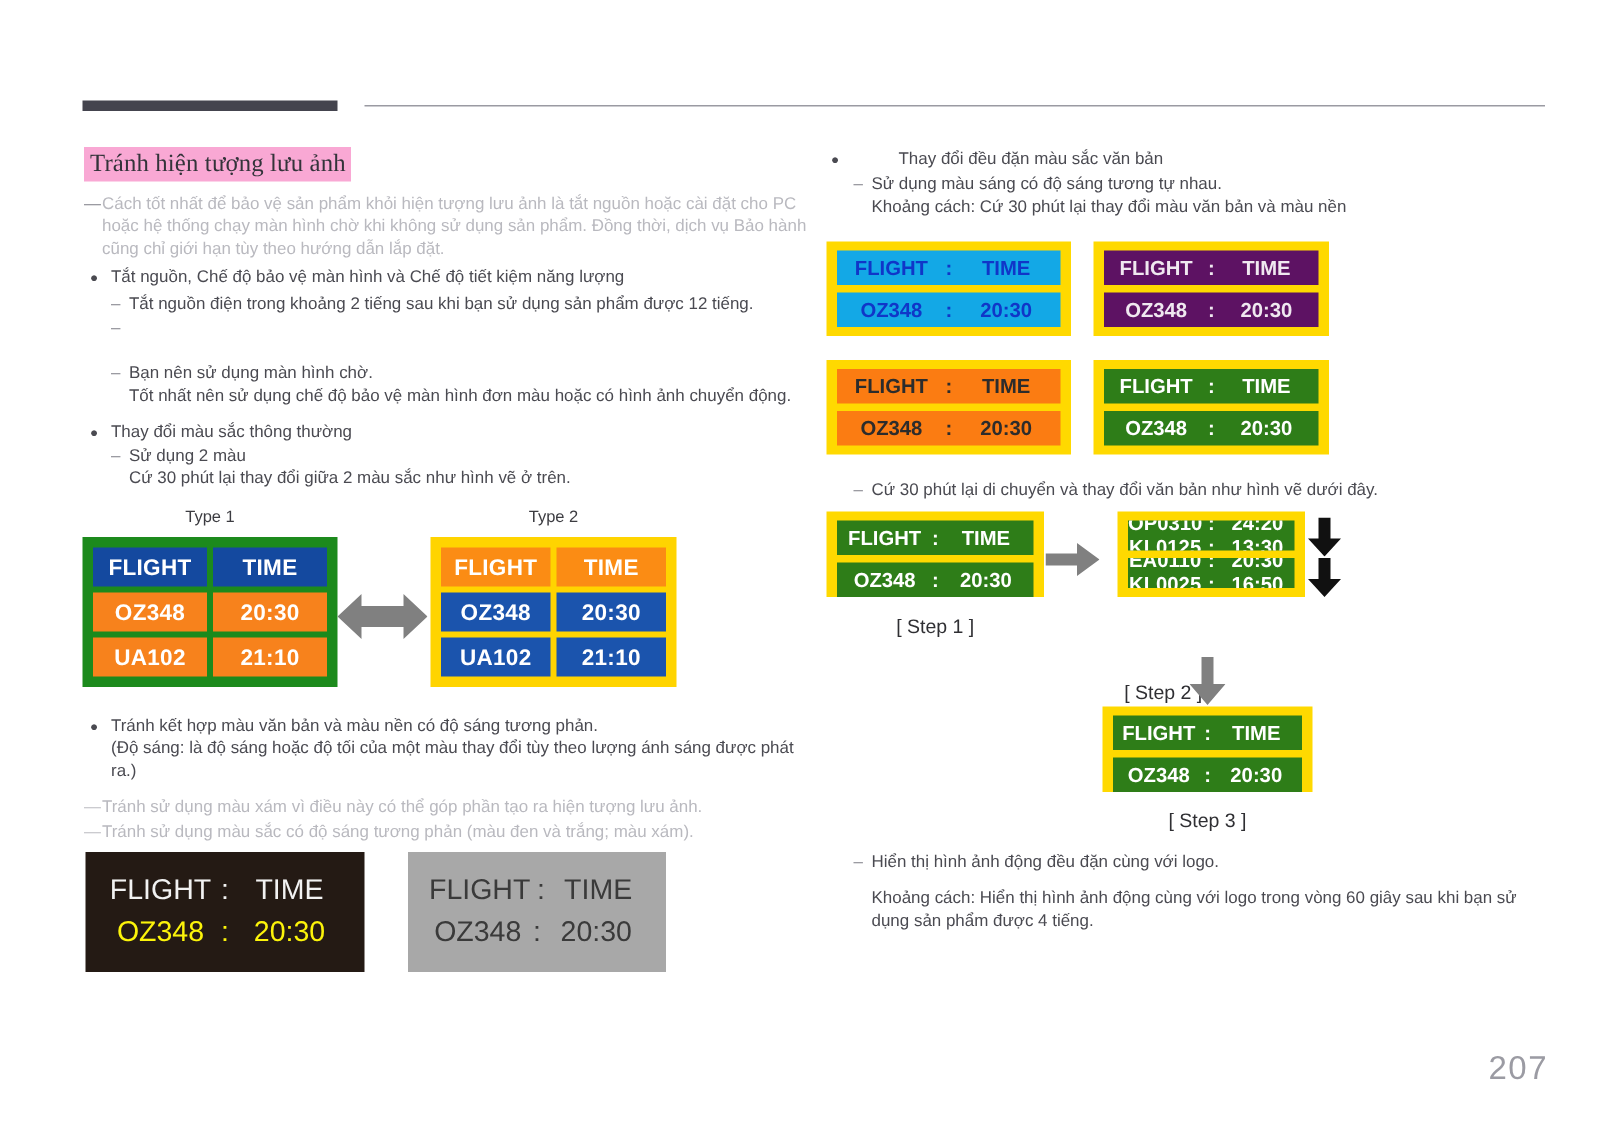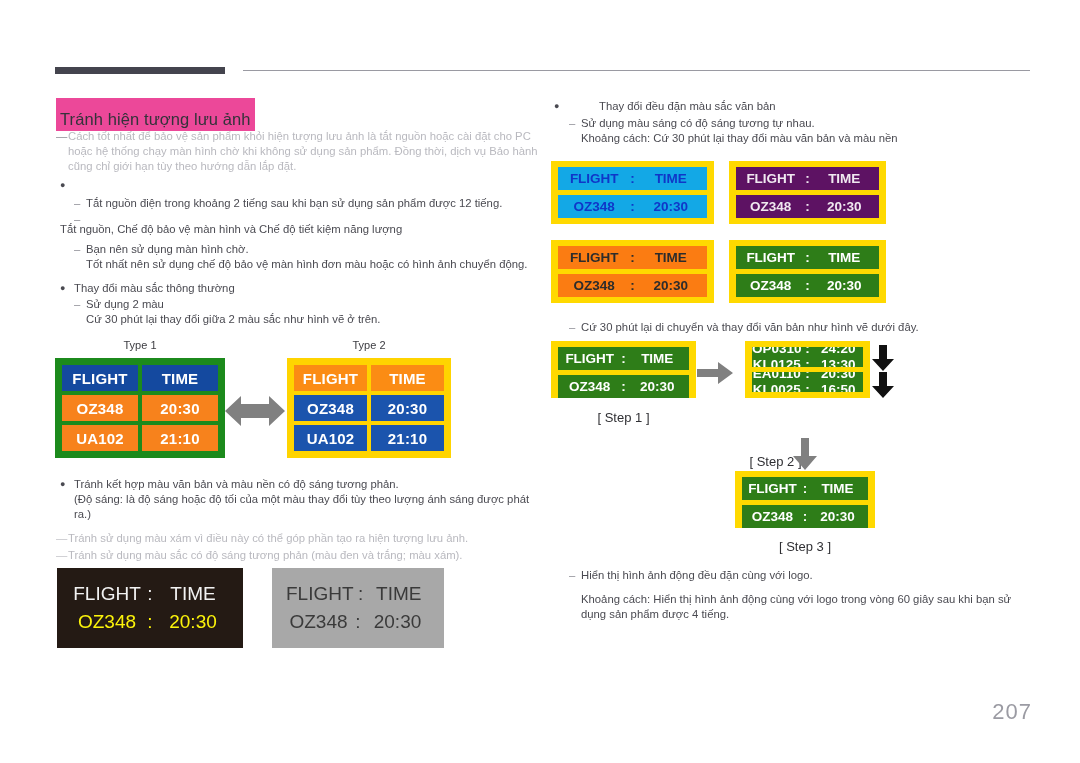--- a/index.html
+++ b/index.html
@@ -21,25 +21,26 @@
     width: 170px; height: 7px; background: #44444e;
   }
   .hdr-line {
     position: absolute; left: 243px; top: 70px;
     width: 787px; height: 1px; background: #9a9aa2;
   }
 
   
   .sec-title {
     position: absolute; left: 56px; top: 98px;
-    background: #ec4899; color: #33333a;
+    background: #f9a8d4; color: #33333a;
     font-size: 16.5px; line-height: 20px;
-    padding: 11px 4px 2px 4px;
+    padding: 1px 4px 2px 4px;
     letter-spacing: .1px;
     white-space: nowrap;
+    font-family: Liberation Serif, serif;
   }
 
   
   .tx { position: absolute; font-size: 11.3px; line-height: 15.1px; color: #4a4a51; }
   .tx.dim { color: #b9b9bf; }
   .mk {
     position: absolute; color: #8d8d95;
     font-size: 11.3px; line-height: 15.1px;
   }
   .bullet { position: absolute; color: #4a4a51; font-size: 9px; line-height: 15.1px; }
@@ -154,21 +155,21 @@
   <div class="hdr-line"></div>
 
   <div class="sec-title">Tránh hiện tượng lưu ảnh</div>
 
   <div class="mk" style="left:56px; top:129px;">—</div>
   <div class="tx dim" style="left:68px; top:129px; width:470px; white-space:pre-line;">Cách tốt nhất để bảo vệ sản phẩm khỏi hiện tượng lưu ảnh là tắt nguồn hoặc cài đặt cho PC
 hoặc hệ thống chạy màn hình chờ khi không sử dụng sản phẩm. Đồng thời, dịch vụ Bảo hành
 cũng chỉ giới hạn tùy theo hướng dẫn lắp đặt.</div>
 
   <div class="bullet" style="left:60px; top:178px;">●</div>
-  <div class="tx" style="left:60px; top:178px; width:470px;margin-top:44px;">Tắt nguồn, Chế độ bảo vệ màn hình và Chế độ tiết kiệm năng lượng</div>
+  <div class="tx" style="left:74px; top:178px; width:470px;">Tắt nguồn, Chế độ bảo vệ màn hình và Chế độ tiết kiệm năng lượng</div>
 
   <div class="mk" style="left:74px; top:196px;">–</div>
   <div class="tx" style="left:86px; top:196px; width:460px;">Tắt nguồn điện trong khoảng 2 tiếng sau khi bạn sử dụng sản phẩm được 12 tiếng.</div>
 
   <div class="mk" style="left:74px; top:212px;">–</div>
 
   <div class="mk" style="left:74px; top:242px;">–</div>
   <div class="tx" style="left:86px; top:242px; width:460px; white-space:pre-line;">Bạn nên sử dụng màn hình chờ.
 Tốt nhất nên sử dụng chế độ bảo vệ màn hình đơn màu hoặc có hình ảnh chuyển động.</div>
 

